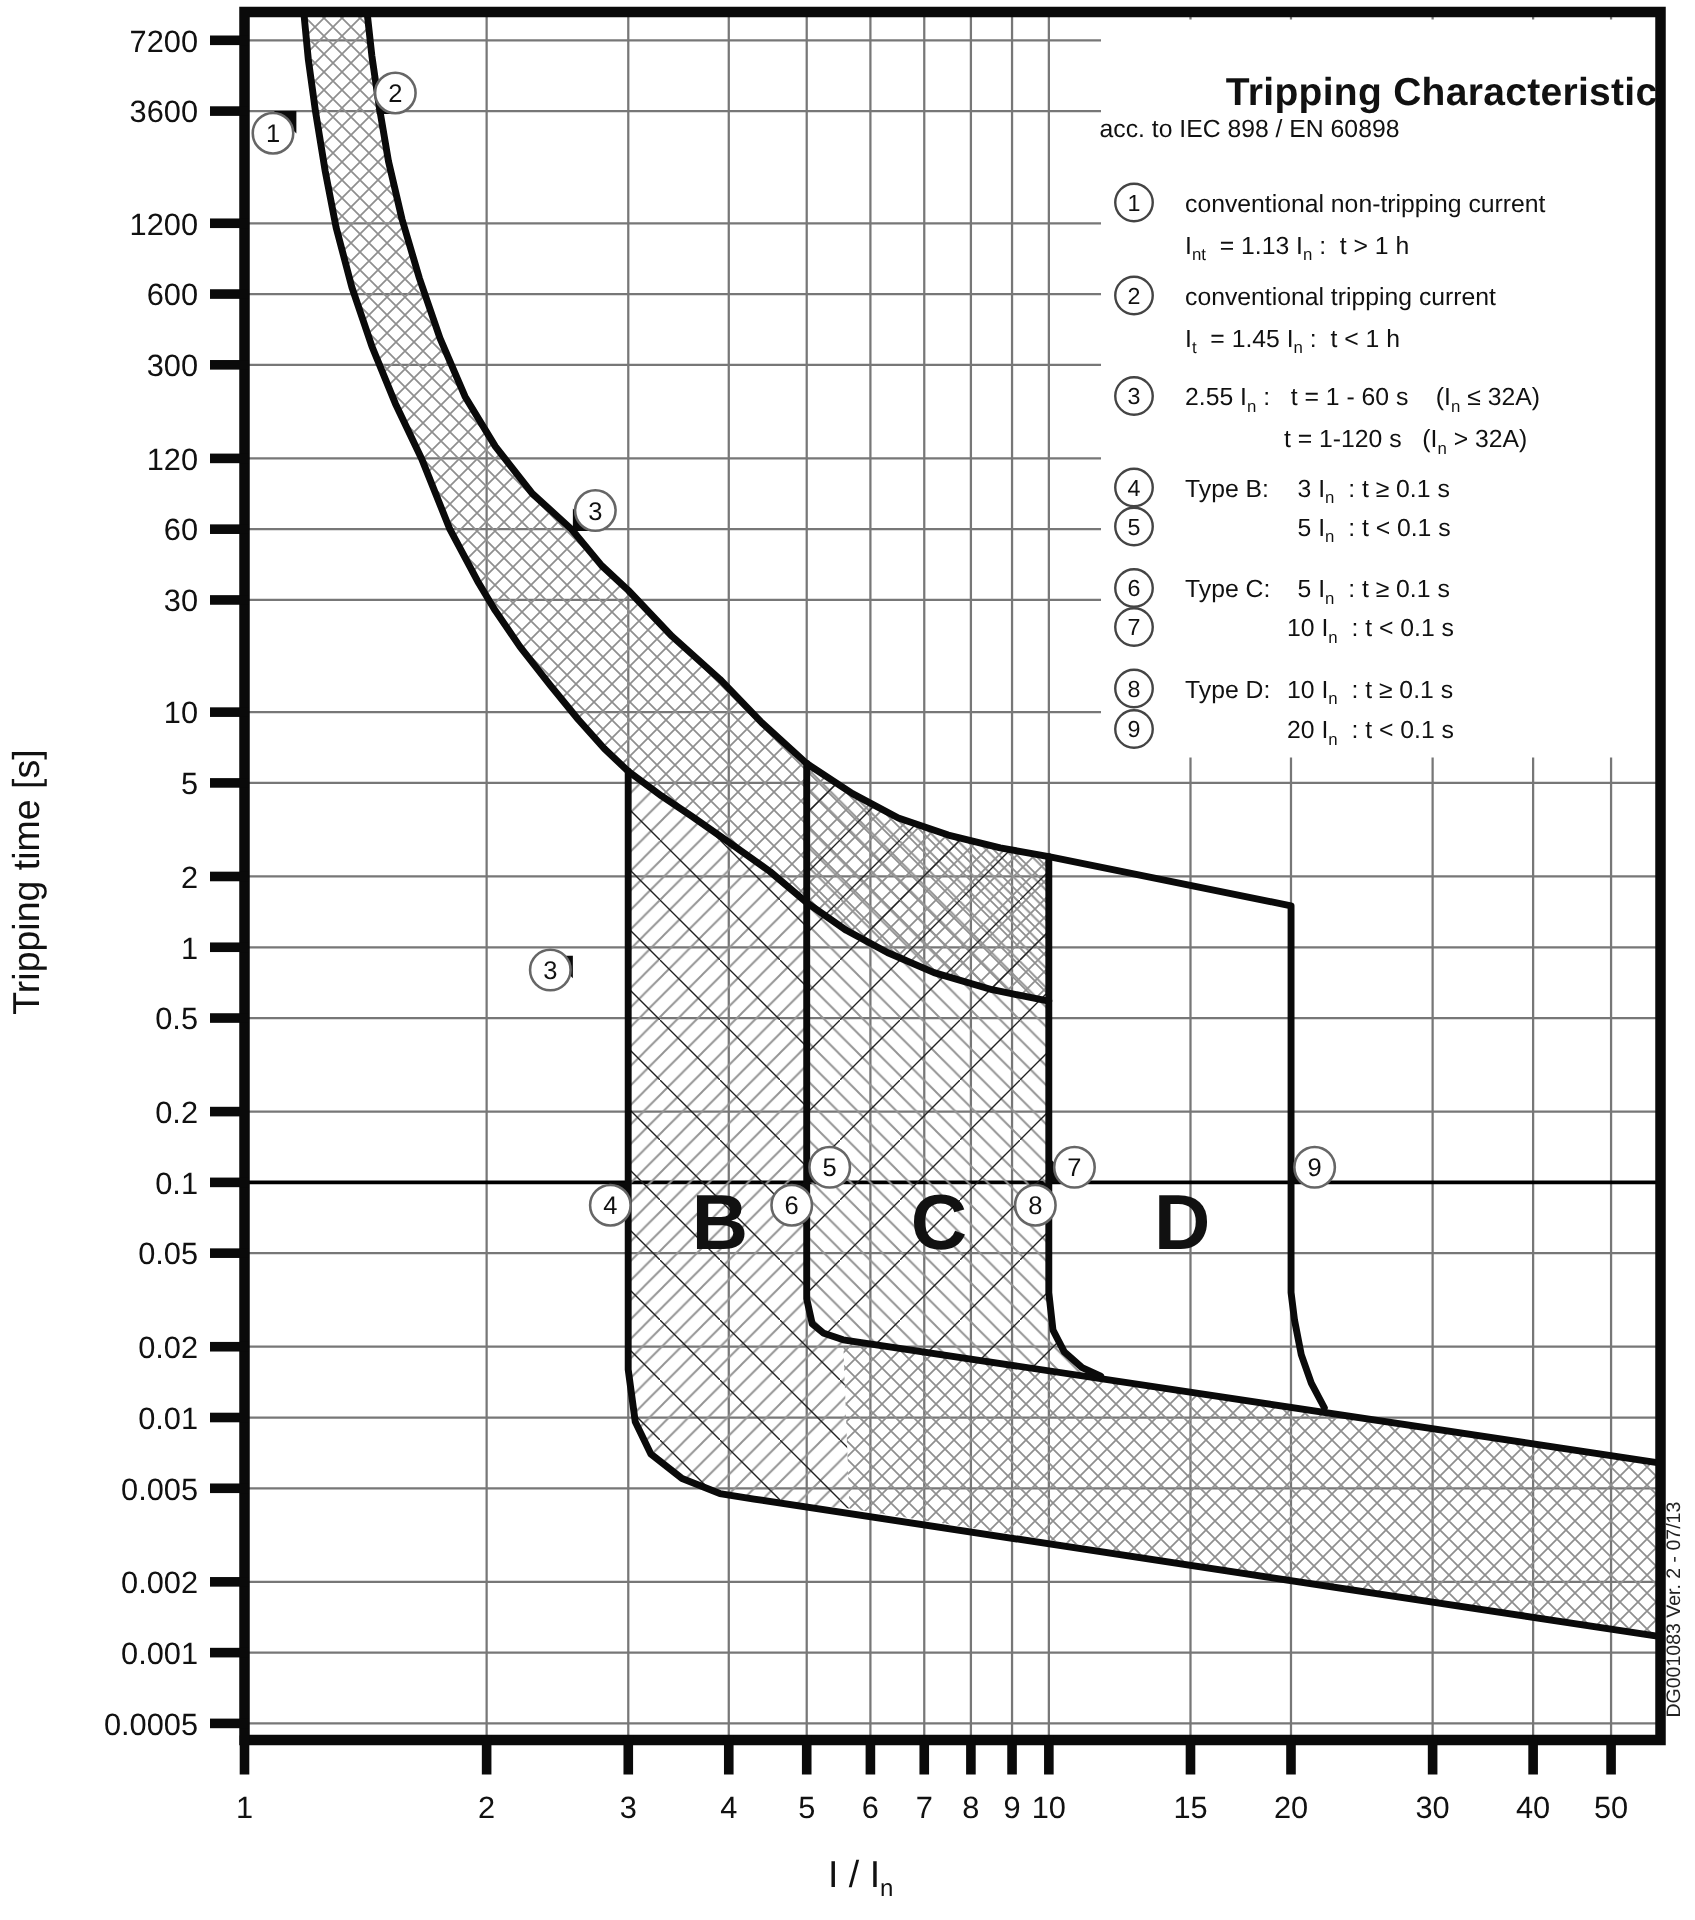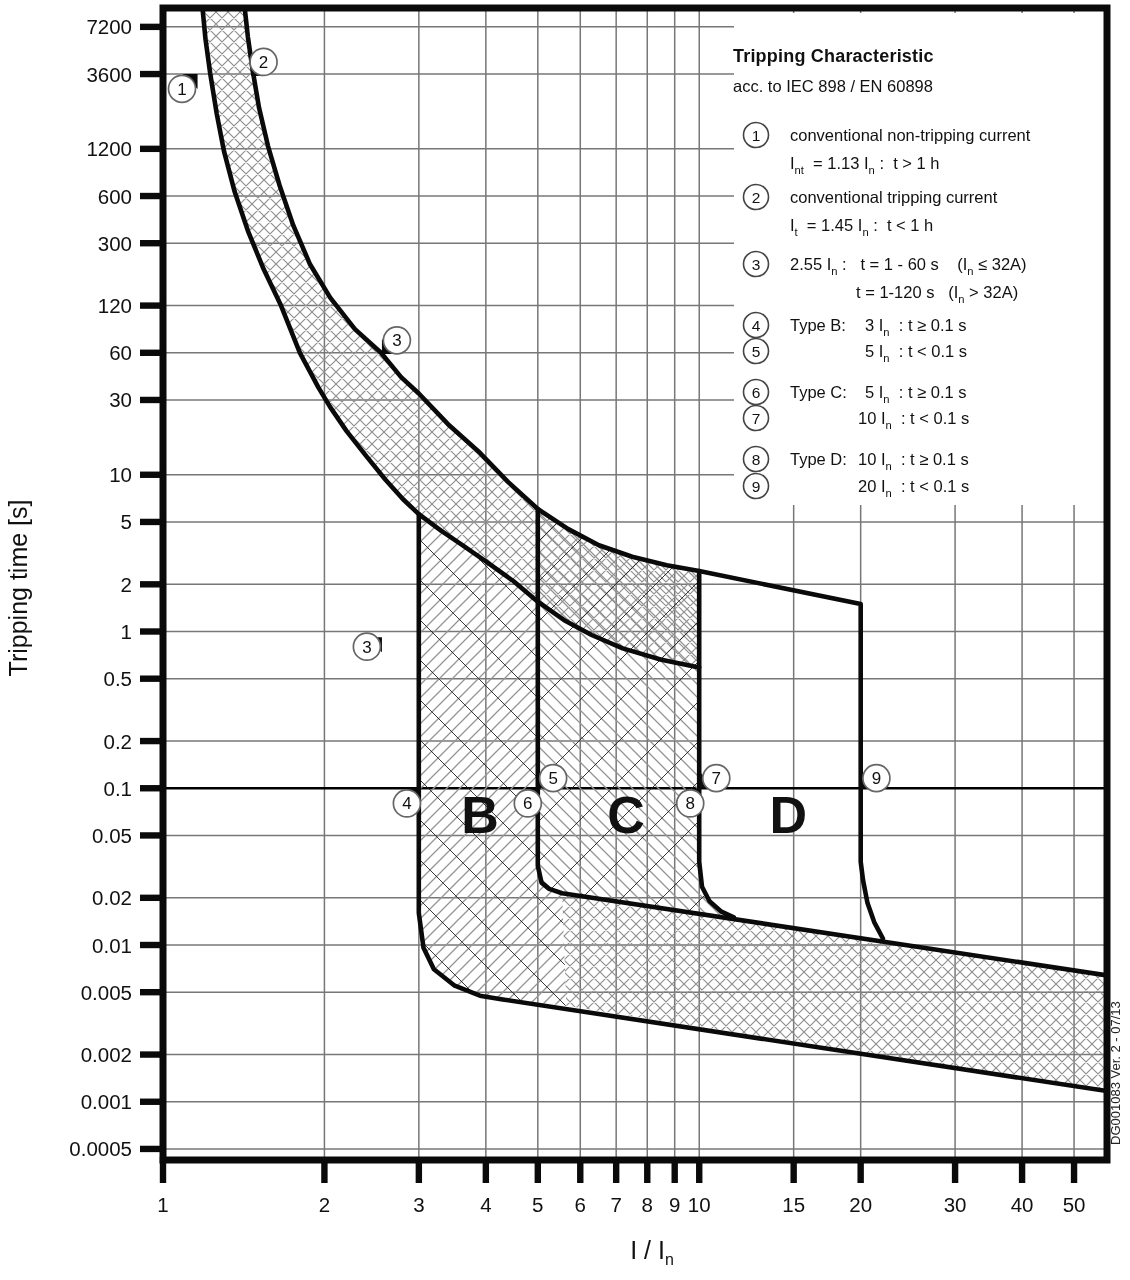--- a/index.html
+++ b/index.html
@@ -1,22 +1,22 @@
 <!DOCTYPE html>
 <html><head>
 <meta charset="utf-8">
 <style>
   html,body{margin:0;padding:0;background:#fff;}
   body{width:1130px;height:1280px;position:relative;font-family:"Liberation Sans",sans-serif;color:#111;overflow:hidden;}
   #plot-svg{position:absolute;left:0;top:0;}
   .overlay{position:absolute;z-index:3;}
-  .chart-title{left:733px;top:46px;width:372px;text-align:left;font-size:18px;font-weight:600;letter-spacing:.2px;}
+  .chart-title{left:733px;top:46px;width:372px;text-align:right;font-size:26px;font-weight:600;letter-spacing:.2px;}
   .chart-subtitle{left:733px;top:77px;width:372px;font-size:16.5px;}
   .y-axis-title{left:-130px;top:572px;width:300px;height:32px;text-align:center;font-size:25px;transform:rotate(-90deg);}
-  .x-axis-title{left:572px;top:1236px;width:160px;text-align:center;font-size:25px;}
+  .x-axis-title{left:552px;top:1236px;width:160px;font-size:25px;}
   .x-axis-title sub{font-size:16px;}
   .watermark{left:1022px;top:1041px;width:190px;height:18px;font-size:13px;color:#222;transform:rotate(-90deg);transform-origin:center;text-align:left;white-space:nowrap;}
 </style>
 </head>
 <body>
 
 <svg id="plot-svg" width="1130" height="1280" viewBox="0 0 1130 1280">
   <defs>
     <clipPath id="plotclip">
         <rect x="163" y="8" width="944" height="1152"></rect>

